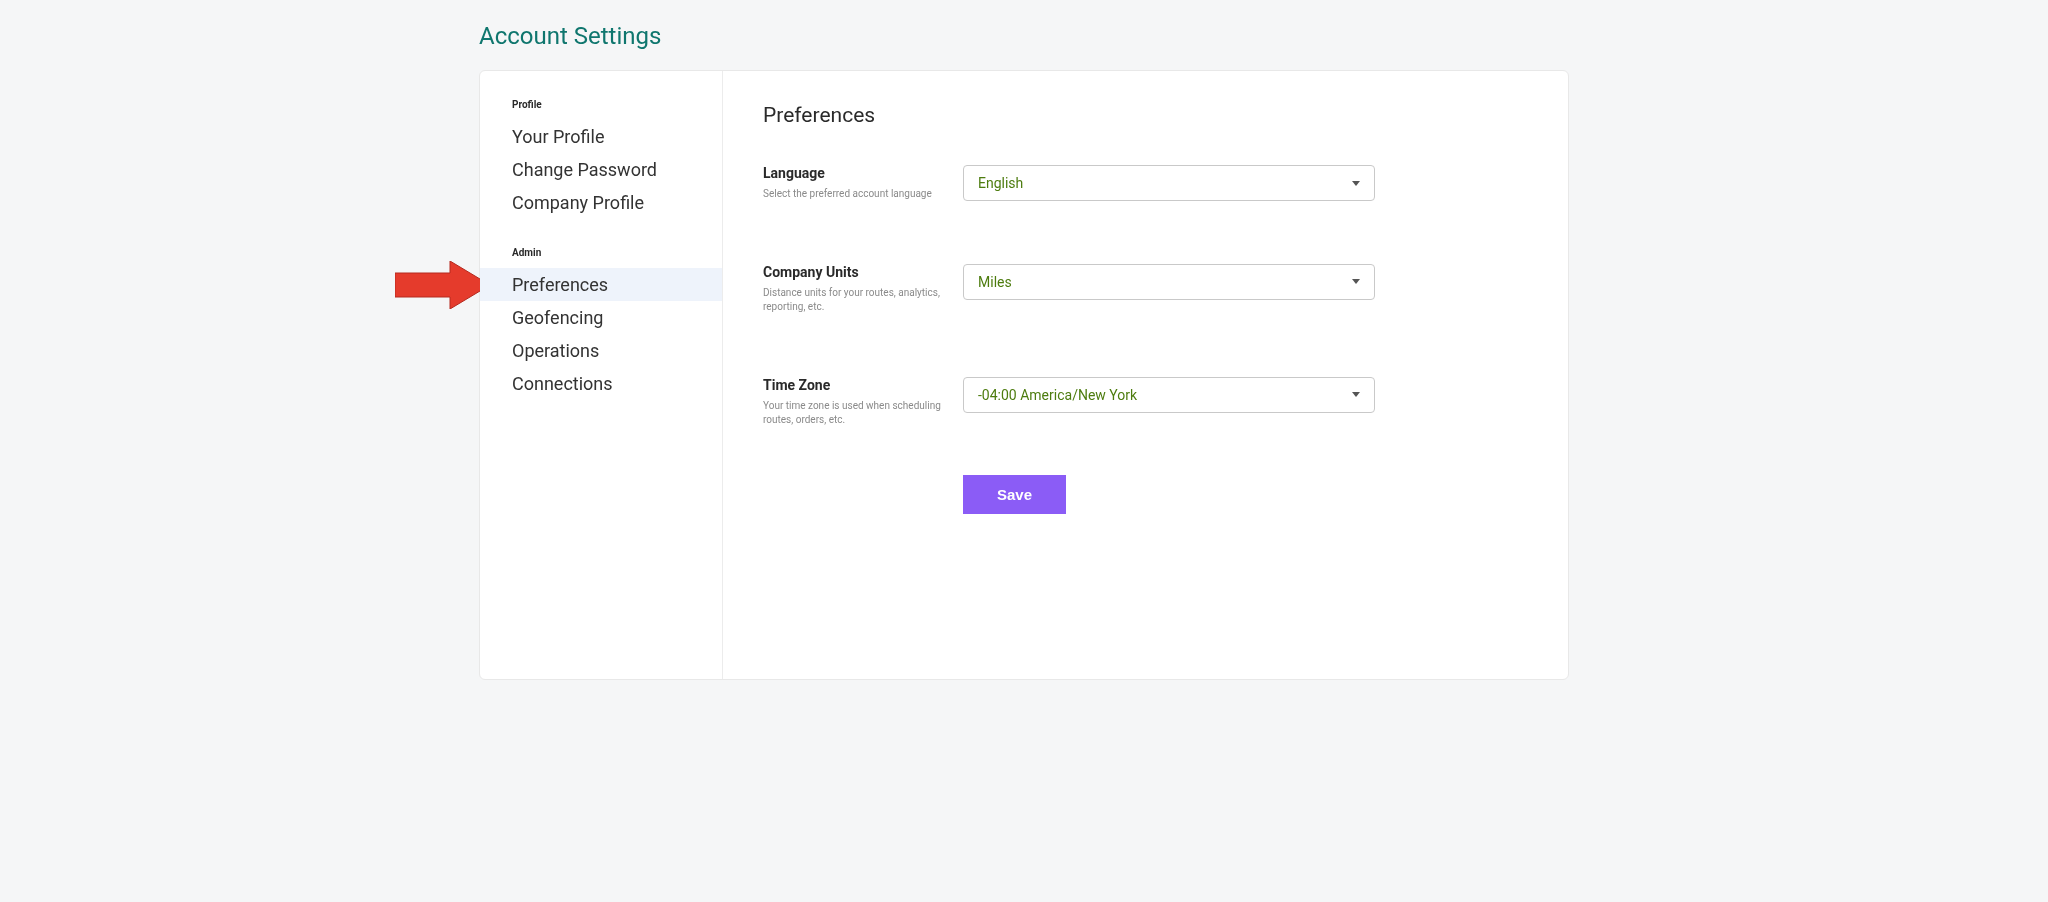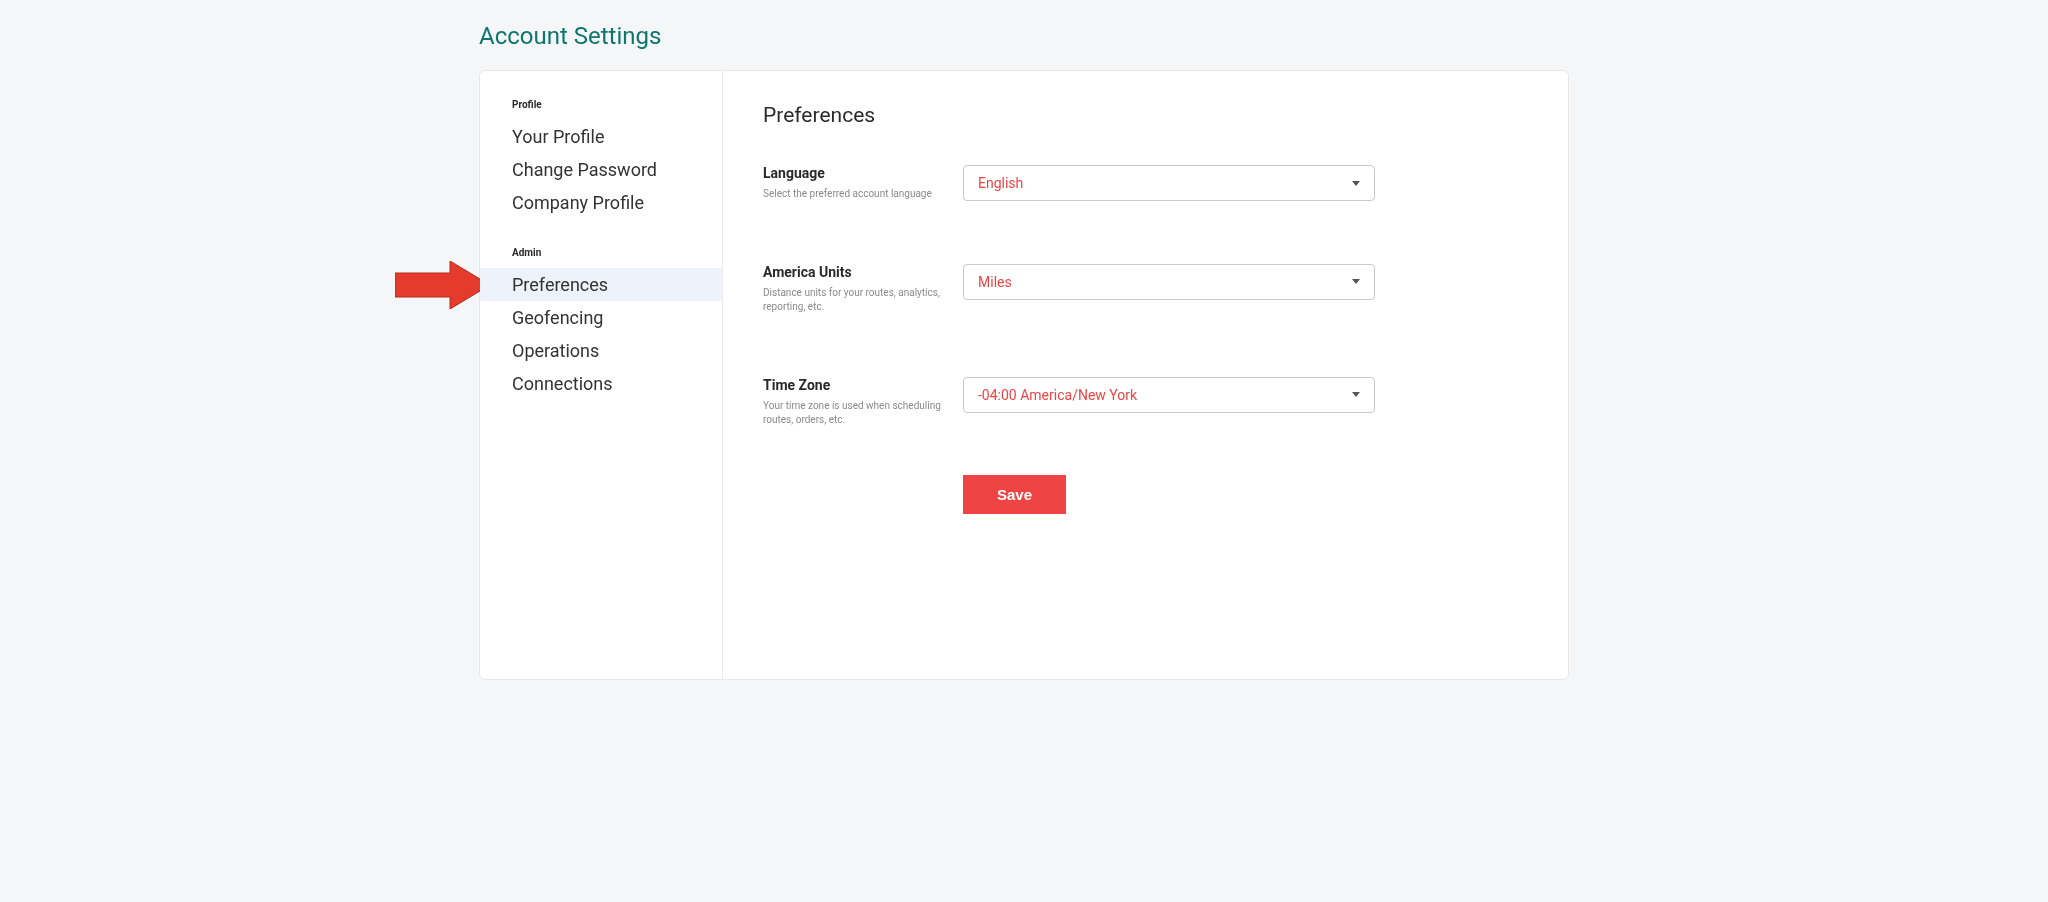--- a/index.html
+++ b/index.html
@@ -93,40 +93,40 @@
       flex: 1;
     }
     .select {
       width: 100%;
       max-width: 412px;
       border: 1px solid #c9c9c9;
       border-radius: 4px;
       background: #fff;
       padding: 9px 14px;
       font-size: 14px;
-      color: #ef4444;
+      color: #4d7c0f;
       display: flex;
       justify-content: space-between;
       align-items: center;
       cursor: pointer;
       gap: 36px;
     }
     .caret {
       width: 0;
       height: 0;
       border-left: 4px solid transparent;
       border-right: 4px solid transparent;
       border-top: 5px solid #555;
     }
     .save-row {
       margin-top: -15px;
       padding-left: 200px;
     }
     .save-btn {
-      background: #ef4444;
+      background: #8b5cf6;
       color: #fff;
       font-size: 15px;
       font-weight: 600;
       border: none;
       border-radius: 0;
       padding: 11px 34px;
       cursor: pointer;
     }
     .arrow-marker {
       position: absolute;
@@ -180,21 +180,21 @@
         <div class="field-control">
           <div class="select">
             <span>English</span>
             <span class="caret"></span>
           </div>
         </div>
       </div>
 
       <div class="field-row">
         <div class="field-meta">
-          <div class="field-label">America Units</div>
+          <div class="field-label">Company Units</div>
           <div class="field-help">Distance units for your routes, analytics, reporting, etc.</div>
         </div>
         <div class="field-control">
           <div class="select">
             <span>Miles</span>
             <span class="caret"></span>
           </div>
         </div>
       </div>
 

